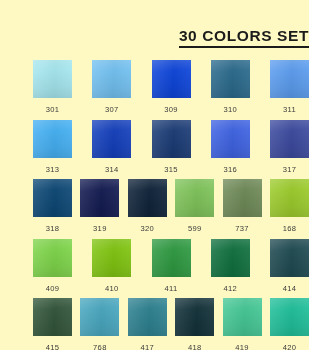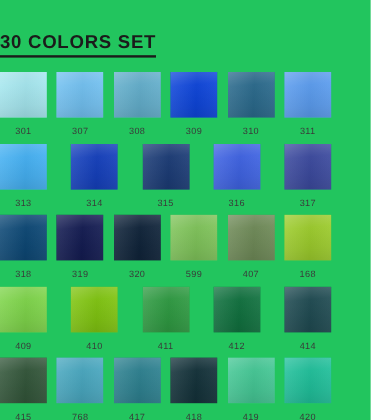--- a/index.html
+++ b/index.html
@@ -10,25 +10,25 @@
   body {
     width: 309px;
     height: 350px;
     background: #ffffff;
     font-family: "Liberation Sans", sans-serif;
     overflow: hidden;
   }
   .sheet {
     width: 309px;
     height: 350px;
-    background: #22c55e;
+    background: #fef9c3;
     box-sizing: border-box;
     display: flex;
     flex-direction: column;
-    align-items: flex-start;
+    align-items: flex-end;
   }
   .title-block {
     margin-top: 27px;
     margin-bottom: 12px;
     text-align: center;
   }
   .title-text {
     display: inline-block;
     font-family: "Liberation Sans", sans-serif;
     font-size: 15.5px;
@@ -98,26 +98,20 @@
           </div>
           <div class="swatch-label">301</div>
         </div>
         <div class="swatch-cell">
           <div class="swatch-chip" style="background-color: rgb(114, 192, 240);">
             <div class="wash"></div>
           </div>
           <div class="swatch-label">307</div>
         </div>
         <div class="swatch-cell">
-          <div class="swatch-chip" style="background-color: rgb(99, 174, 203);">
-            <div class="wash"></div>
-          </div>
-          <div class="swatch-label">308</div>
-        </div>
-        <div class="swatch-cell">
           <div class="swatch-chip" style="background-color: rgb(14, 69, 217);">
             <div class="wash"></div>
           </div>
           <div class="swatch-label">309</div>
         </div>
         <div class="swatch-cell">
           <div class="swatch-chip" style="background-color: rgb(43, 106, 140);">
             <div class="wash"></div>
           </div>
           <div class="swatch-label">310</div>
@@ -183,21 +177,21 @@
         <div class="swatch-cell">
           <div class="swatch-chip" style="background-color: rgb(127, 195, 90);">
             <div class="wash"></div>
           </div>
           <div class="swatch-label">599</div>
         </div>
         <div class="swatch-cell">
           <div class="swatch-chip" style="background-color: rgb(111, 138, 88);">
             <div class="wash"></div>
           </div>
-          <div class="swatch-label">407</div>
+          <div class="swatch-label">737</div>
         </div>
         <div class="swatch-cell">
           <div class="swatch-chip" style="background-color: rgb(156, 203, 44);">
             <div class="wash"></div>
           </div>
           <div class="swatch-label">168</div>
         </div>
       </div>
       <div class="swatch-row">
         <div class="swatch-cell">

